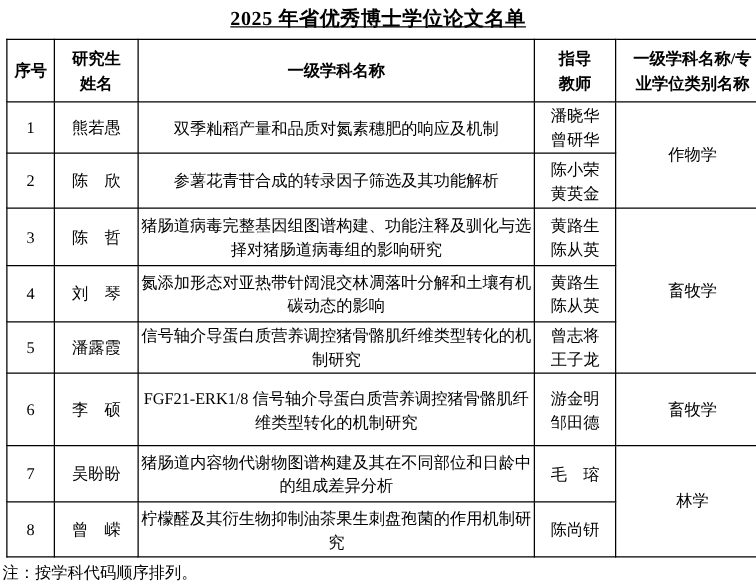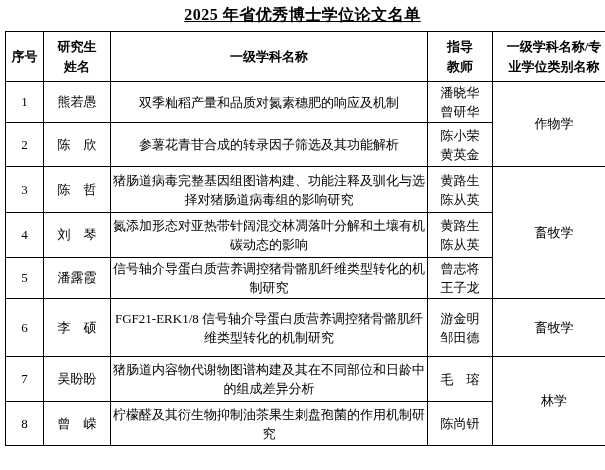--- a/index.html
+++ b/index.html
@@ -165,14 +165,15 @@
 
     <tr class="r8">
       <td class="c-no">8</td>
       <td class="c-name">曾　嵘</td>
       <td class="c-thesis">柠檬醛及其衍生物抑制油茶果生刺盘孢菌的作用机制研究</td>
       <td class="c-advisor pre">陈尚钘</td>
     </tr>
   </tbody>
     </table>
 
+  <div class="note">注：按学科代码顺序排列。</div>
 
 </div>
 
 </body></html>

